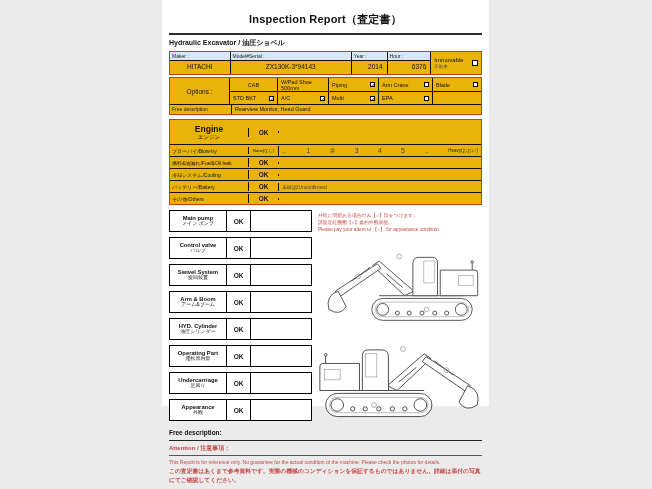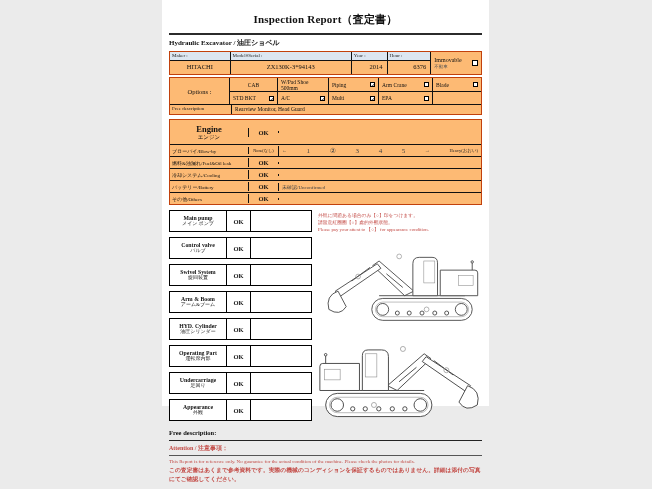--- a/index.html
+++ b/index.html
@@ -3,28 +3,28 @@
 <meta charset="utf-8">
 <style>
   html,body { margin:0; padding:0; }
   body {
     width:652px; height:489px; background:#ebebeb; position:relative;
     font-family:"Liberation Sans", sans-serif; color:#111; overflow:hidden;
   }
   * { box-sizing:border-box; }
   .page {
     position:absolute; left:162px; top:0; width:327px; height:406px;
-    background:#ffffff; padding:4px 7px 4px 7px;font-family:Liberation Serif, serif;
+    background:#ffffff; padding:4px 7px 4px 7px;
   }
   .title { text-align:center; font-weight:bold; font-size:11px; margin-top:8px; letter-spacing:.2px; }
   .title-rule { border:0; border-top:2.5px solid #2b2b2b; margin:6px 0 3px 0; }
   .subtitle { font-weight:bold; font-size:7px; margin:2px 0 3px 0; }
 
   
-  .tbl { border:1px solid #c2410c; display:flex; flex-direction:column; width:313px; background:#fdba74; }
+  .tbl { border:1px solid #c2410c; display:flex; flex-direction:column; width:313px; background:#eab308; }
   .tr { display:flex; }
   .tr + .tr { border-top:1px solid #111; }
   .td { padding:1px 2px; }
   .td + .td { border-left:1px solid #111; }
 
   
   .machine { flex-direction:row; }
   .mcol { display:flex; flex-direction:column; }
   .mcol + .mcol, .imm { border-left:1px solid #111; }
   .mlabel { background:#dce6f1; font-size:5px; color:#222; padding:1px 2px; border-bottom:1px solid #111; height:9px; }

